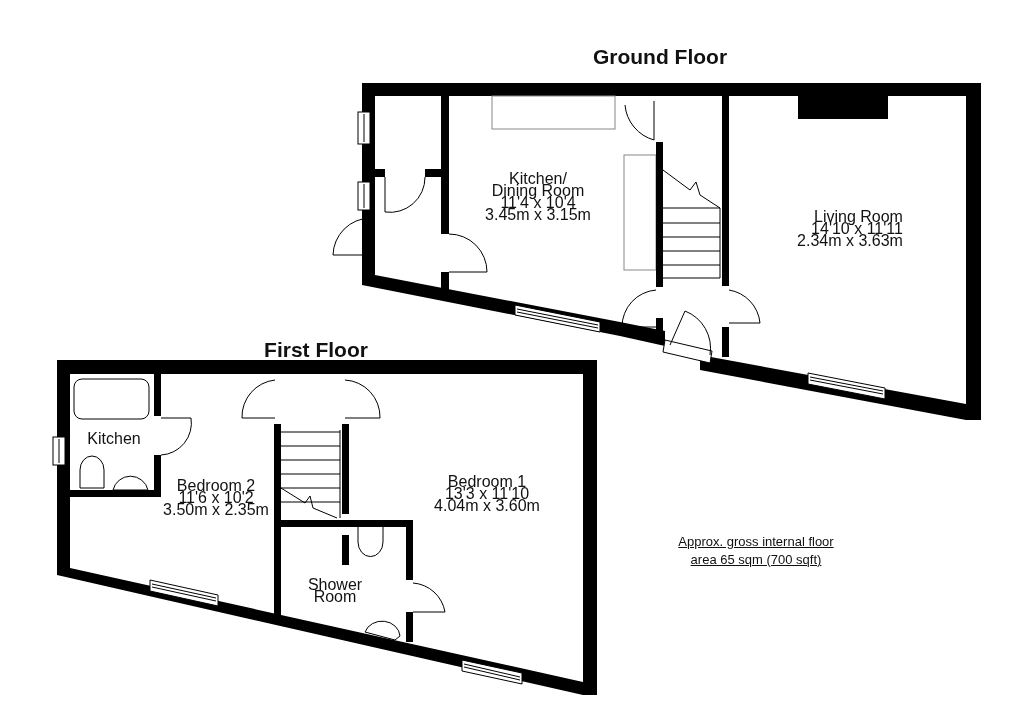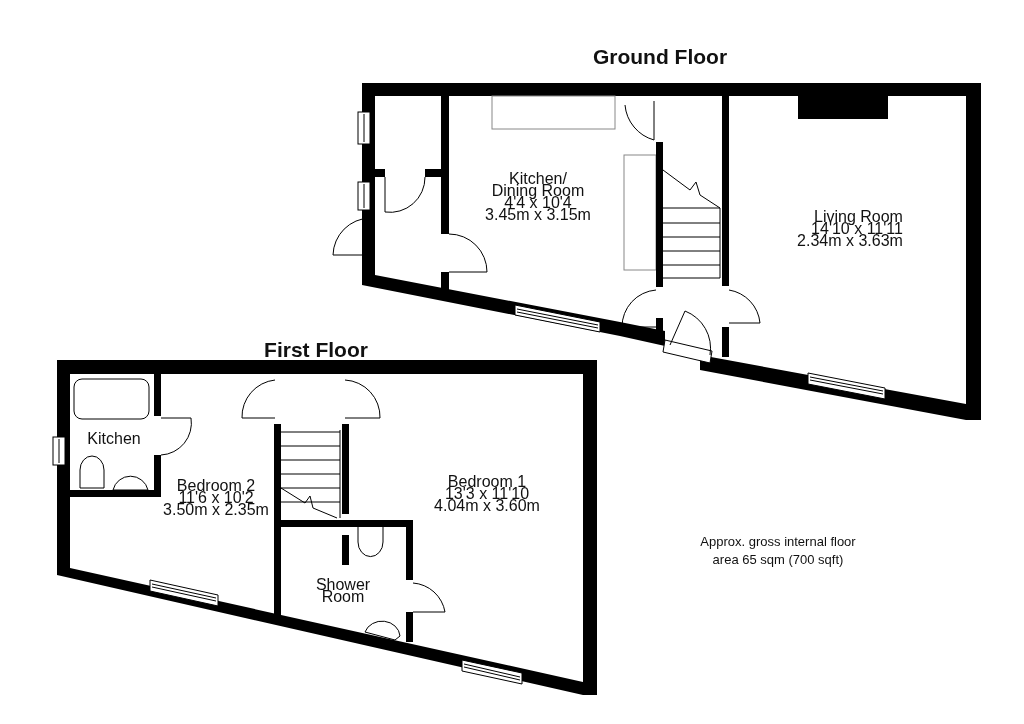--- a/index.html
+++ b/index.html
@@ -133,21 +133,21 @@
     <path d="M413,583 A35,35 0 0 1 445,612 L413,612" fill="none" stroke="#000" stroke-width="1"></path>
   </g>
 </svg>
 
 <div class="title" style="left:660px; top:45px;">Ground Floor</div>
 <div class="title" style="left:316px; top:338px;">First Floor</div>
 
 <div class="lbl" style="left:538px; top:173px;">
   <span>Kitchen/</span>
   <span>Dining Room</span>
-  <span>4'4 x 10'4</span>
+  <span>11'4 x 10'4</span>
   <span>3.45m x 3.15m</span>
 </div>
 <div class="lbl" style="left:850px; top:211px;text-align:right;">
   <span>Living Room</span>
   <span>14'10 x 11'11</span>
   <span>2.34m x 3.63m</span>
 </div>
 
 <div class="lbl" style="left:114px; top:433px;">
   <span>Kitchen</span>
@@ -155,21 +155,21 @@
 <div class="lbl" style="left:216px; top:480px;">
   <span>Bedroom 2</span>
   <span>11'6 x 10'2</span>
   <span>3.50m x 2.35m</span>
 </div>
 <div class="lbl" style="left:487px; top:476px;">
   <span>Bedroom 1</span>
   <span>13'3 x 11'10</span>
   <span>4.04m x 3.60m</span>
 </div>
-<div class="lbl" style="left:343px; top:579px;">
+<div class="lbl" style="left:335px; top:579px;">
   <span>Shower</span>
   <span>Room</span>
 </div>
 
-<div class="area" style="left:778px; top:533px;">
+<div class="area" style="left:756px; top:533px;text-decoration:underline;">
   <span>Approx. gross internal floor</span>
   <span>area 65 sqm (700 sqft)</span>
 </div>
 
 </body></html>

